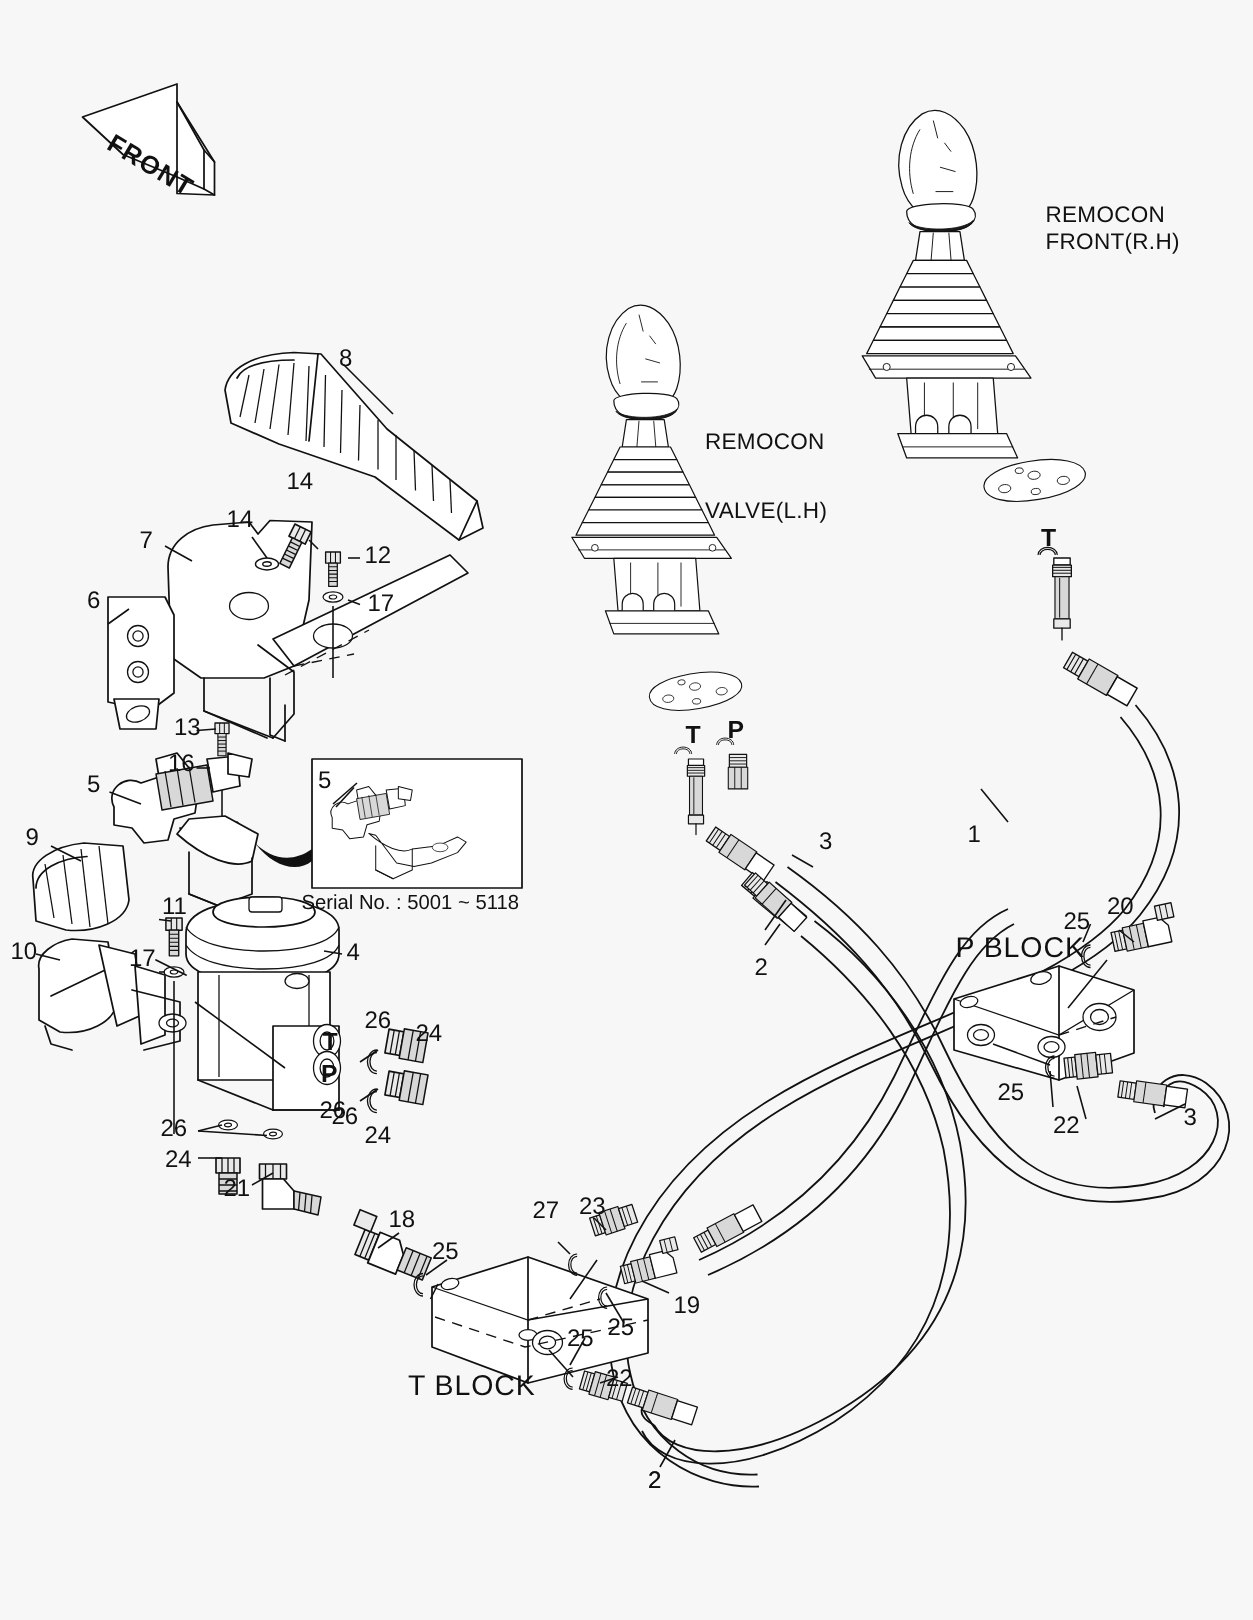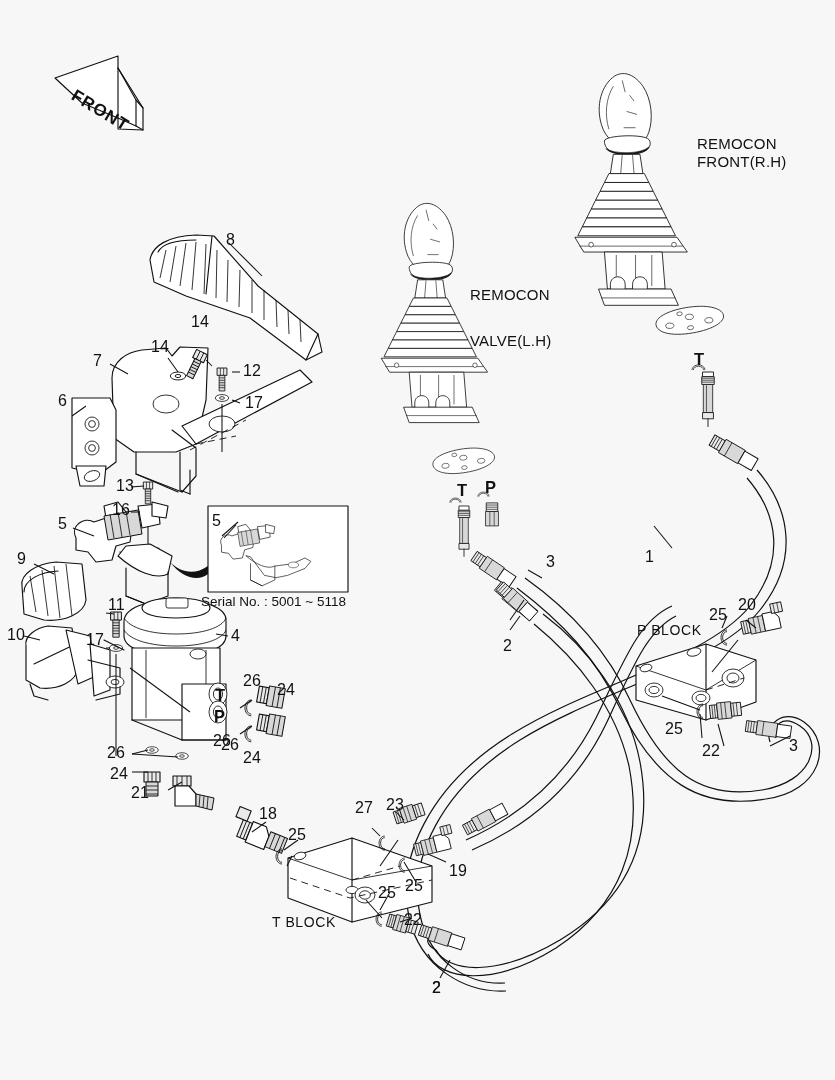--- a/index.html
+++ b/index.html
@@ -18,21 +18,21 @@
   #art{position:absolute;left:0;top:0;width:835px;height:1080px;}
   .lbl{
     position:absolute;
     color:#111;
     font-family:"Liberation Sans", sans-serif;
     white-space:pre;
     line-height:1.18;
     user-select:none;
   }
   .num{font-size:16px;}
-  .blk{font-size:14px;letter-spacing:.6px;}
+  .blk{font-size:19px;letter-spacing:.6px;}
   .port{font-size:16.5px;font-weight:bold;}
   .serial{font-size:13.5px;}
   .vlabel{font-size:15px;letter-spacing:.2px;}
 </style>
 </head>
 <body>
 
 <div id="stage">
 
   <svg id="art" viewBox="0 0 835 1080" xmlns="http://www.w3.org/2000/svg">
@@ -613,21 +613,21 @@
   <div class="lbl num" style="left:88px;top:596px;margin-left:20px;">11</div>
   <div class="lbl num" style="left:86px;top:631px;">17</div>
   <div class="lbl num" style="left:231px;top:627px;">4</div>
   <div class="lbl num" style="left:243px;top:672px;">26</div>
   <div class="lbl num" style="left:213px;top:732px;">26</div>
   <div class="lbl num" style="left:107px;top:744px;">26</div>
   <div class="lbl num" style="left:221px;top:736px;">26</div>
   <div class="lbl num" style="left:277px;top:681px;">24</div>
   <div class="lbl num" style="left:243px;top:749px;">24</div>
   <div class="lbl num" style="left:110px;top:765px;">24</div>
-  <div class="lbl num" style="left:131px;top:784px;">21</div>
+  <div class="lbl num" style="left:149px;top:784px;">21</div>
   <div class="lbl num" style="left:645px;top:548px;">1</div>
   <div class="lbl num" style="left:503px;top:637px;">2</div>
   <div class="lbl num" style="left:432px;top:979px;">2</div>
   <div class="lbl num" style="left:546px;top:553px;">3</div>
   <div class="lbl num" style="left:789px;top:737px;">3</div>
   <div class="lbl num" style="left:738px;top:596px;">20</div>
   <div class="lbl num" style="left:709px;top:606px;">25</div>
   <div class="lbl num" style="left:665px;top:720px;">25</div>
   <div class="lbl num" style="left:702px;top:742px;">22</div>
   <div class="lbl num" style="left:259px;top:805px;">18</div>

